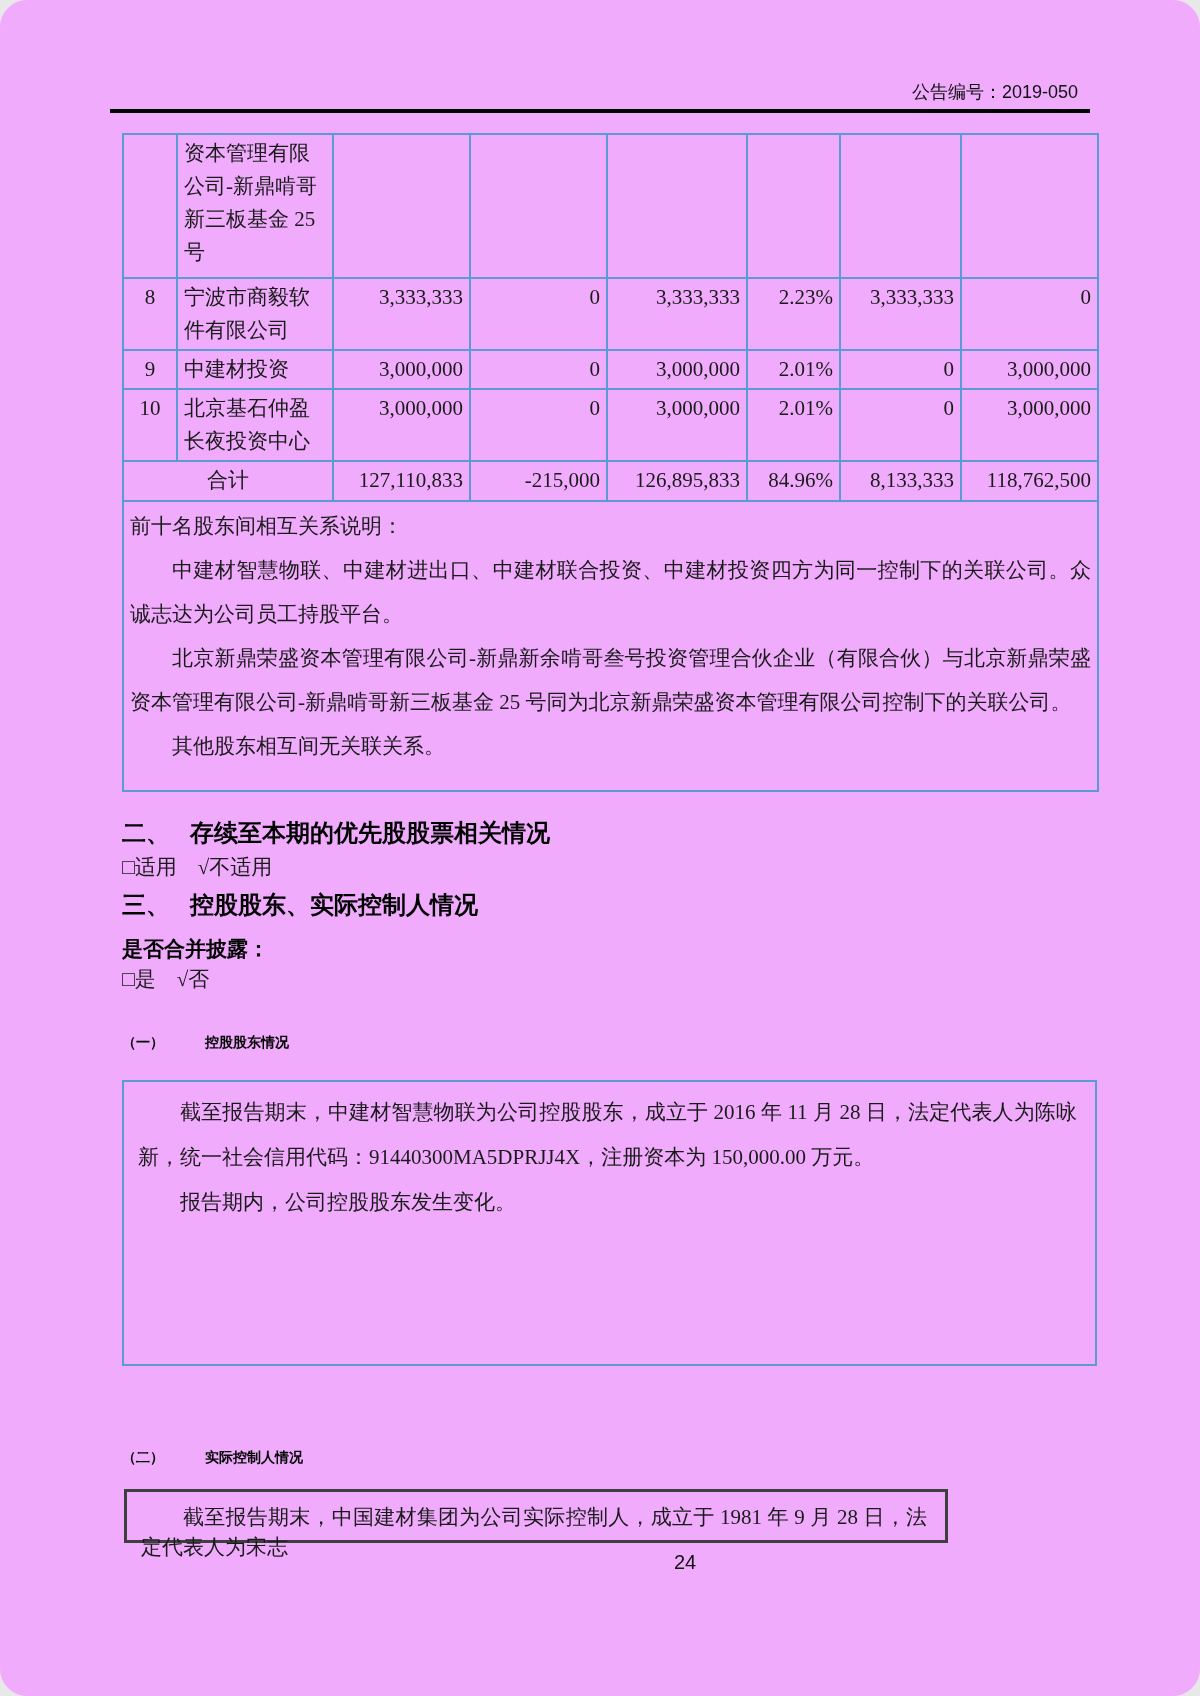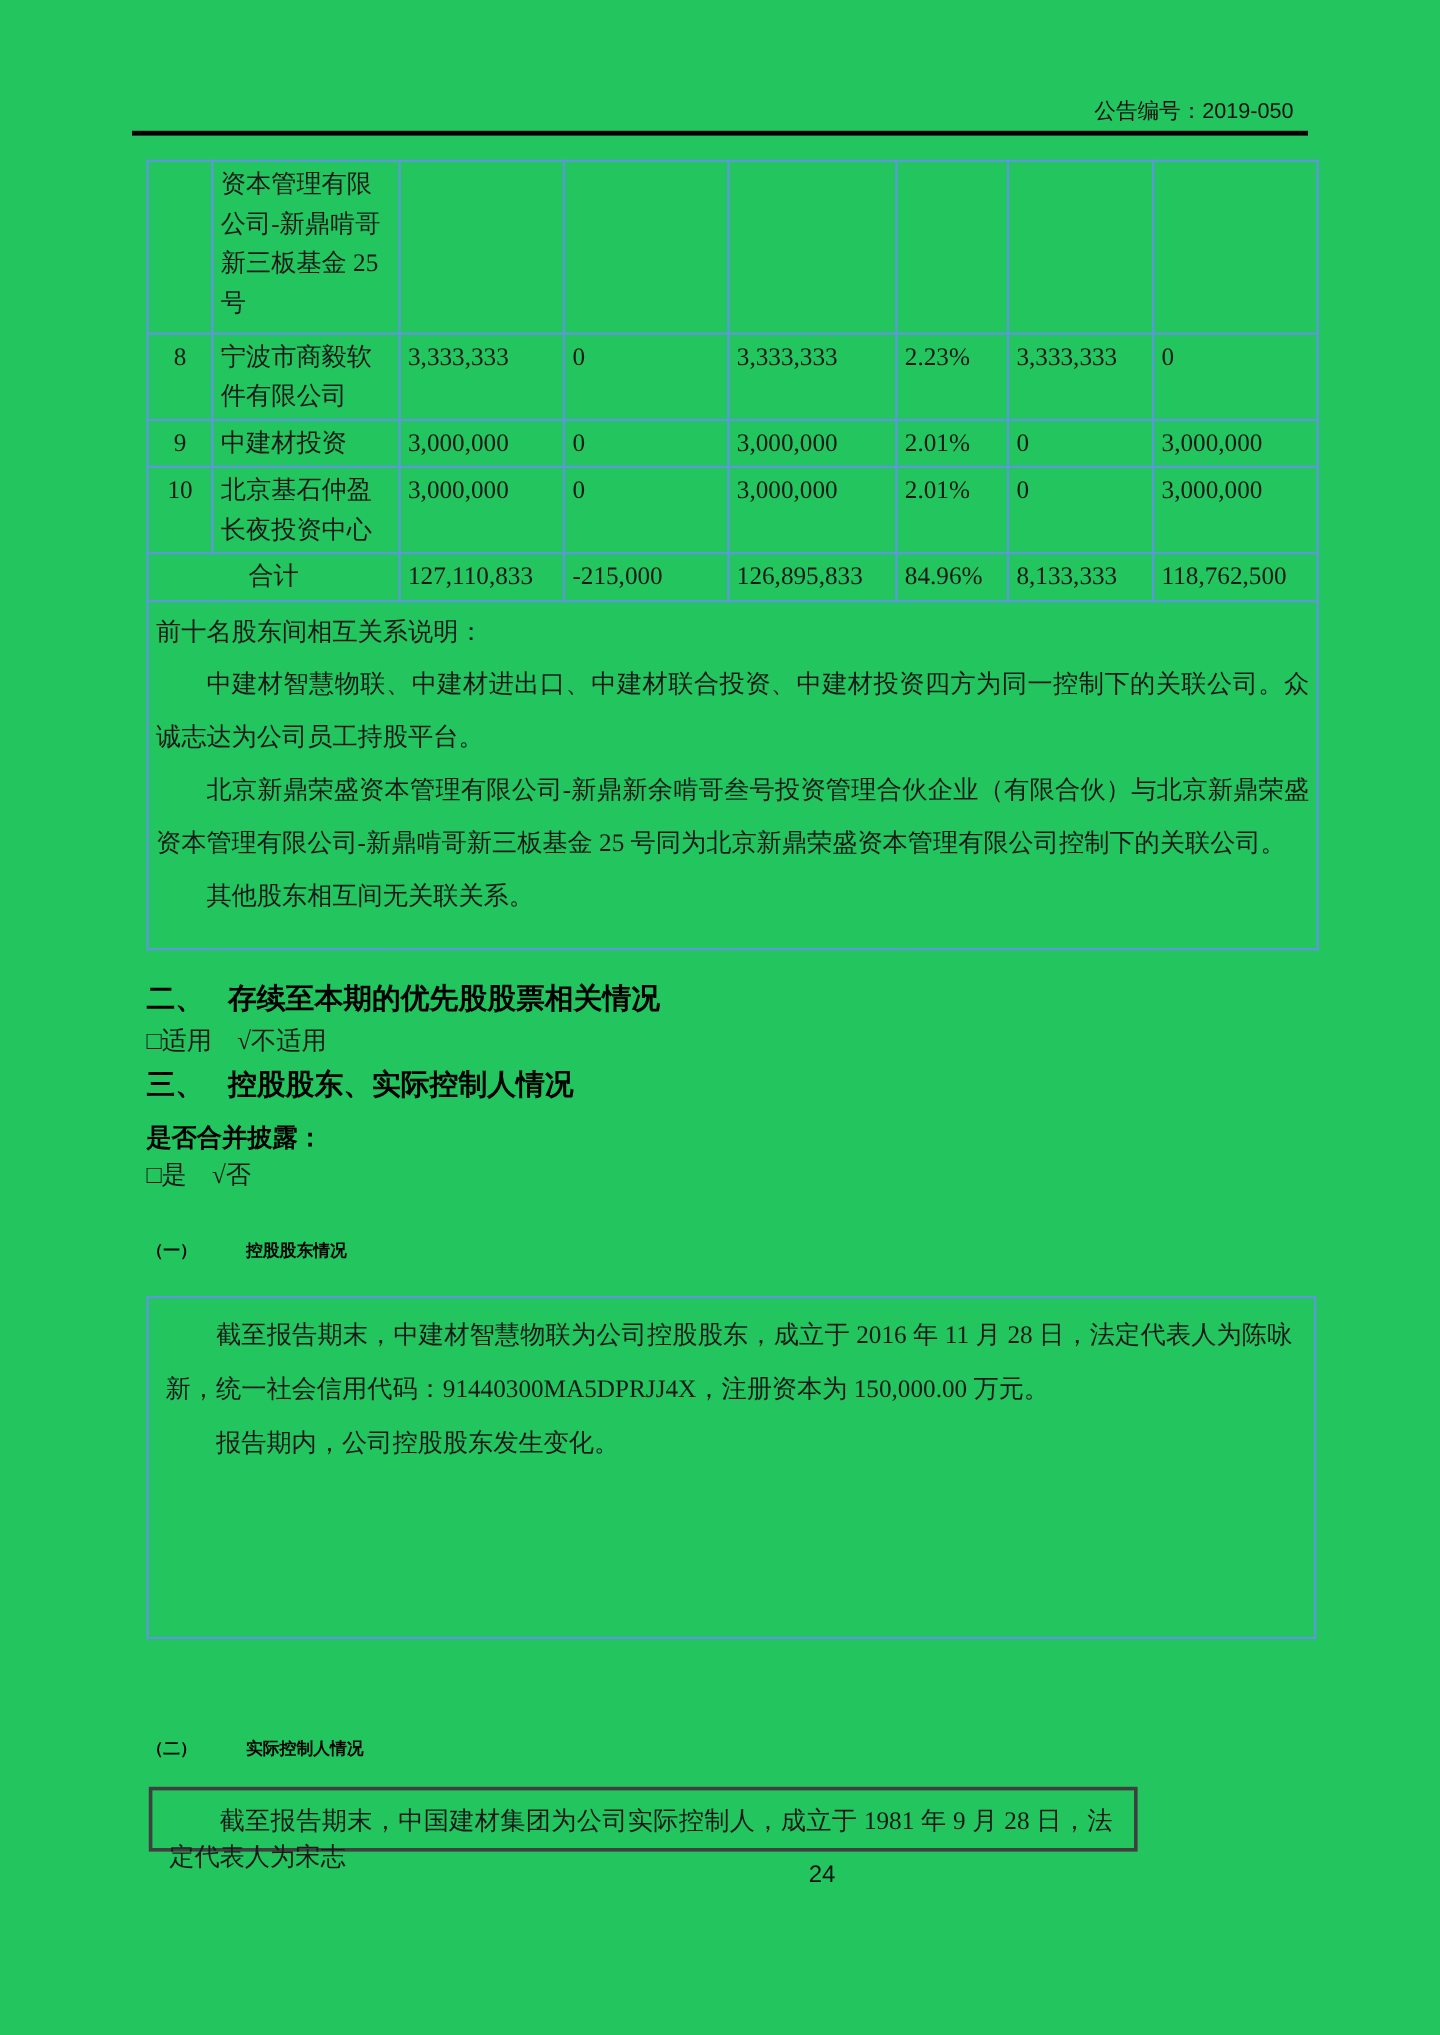--- a/index.html
+++ b/index.html
@@ -1,23 +1,24 @@
 <!DOCTYPE html>
 <html><head>
 <meta charset="utf-8">
 <style>
   html,body{margin:0;padding:0;background:#e8e8e8;}
   .page{
     position:relative;
     width:1200px;height:1696px;
     margin:0 auto;
-    background:#22c55e;
+    background:#f0abfc;
     color:#1a1a1a;
     font-family:"Liberation Serif","DejaVu Serif",serif;
     overflow:hidden;
+    border-radius:27px;
   }
   
   .doc-number{
     position:absolute;top:80px;right:122px;
     font-family:"Liberation Sans","DejaVu Sans",sans-serif;
     font-size:18px;line-height:24px;color:#111;
   }
   .header-rule{
     position:absolute;top:109px;left:110px;width:980px;height:4px;
     background:#000;
@@ -31,21 +32,21 @@
   }
   .sh-table td{
     border:2px solid #5b9bd5;
     vertical-align:top;
     padding:2px 6px;
     line-height:33px;
     overflow:hidden;
   }
   .c-no{text-align:center;}
   .c-name{text-align:left;padding-left:10px;}
-  .c-num{padding-right:10px;margin-left:17px;}
+  .c-num{text-align:right;padding-right:10px;margin-left:17px;}
   .r-carry td{height:138px;}
   .r-8 td{height:64px;}
   .r-9 td{height:32px;}
   .r-10 td{height:62px;}
   .r-total td{height:34px;}
   .c-total{text-align:center;}
   .c-note{height:284px;padding:6px 10px 6px 8px;}
   .note-title{line-height:44px;}
   .note-p{
     margin:0;text-indent:2em;line-height:44px;

